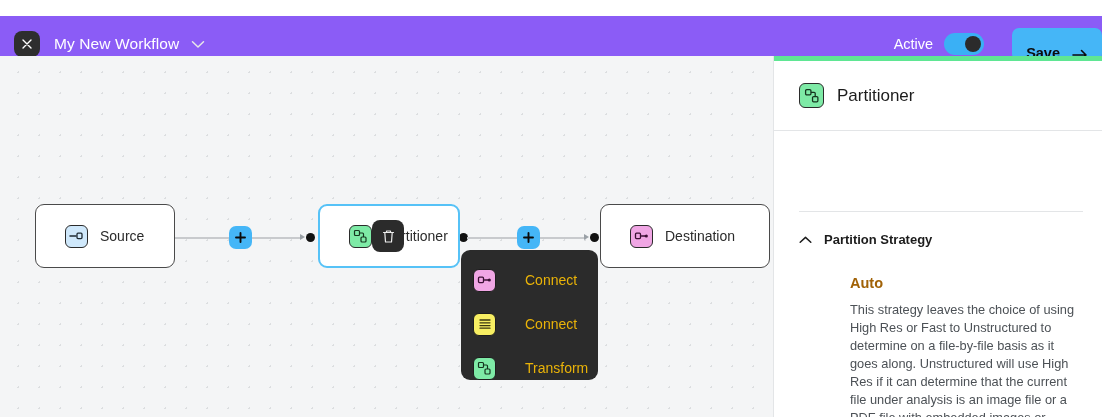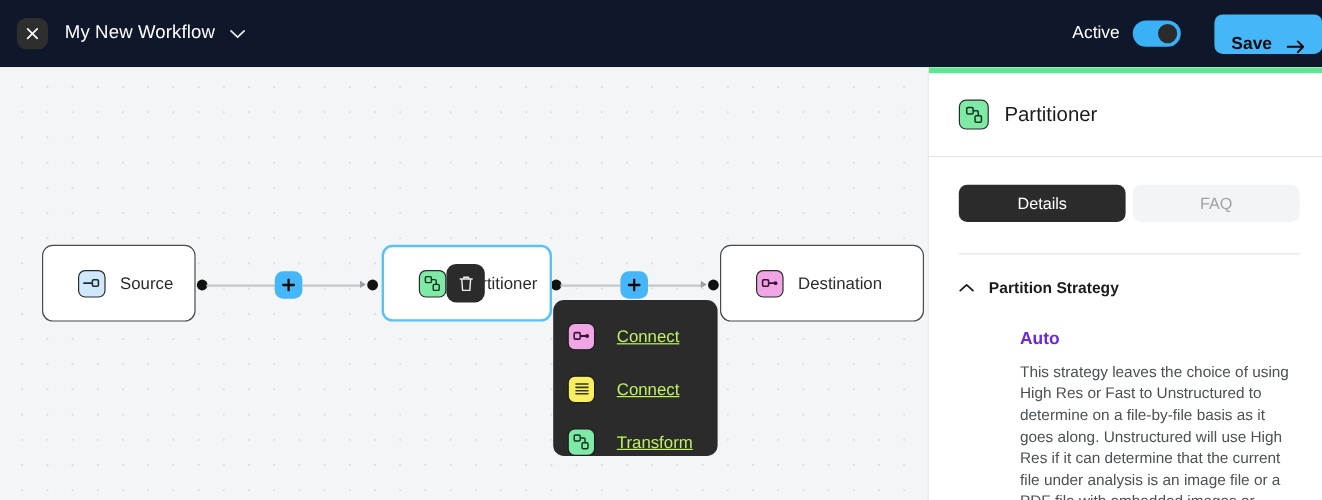--- a/index.html
+++ b/index.html
@@ -6,23 +6,23 @@
   html, body {
     width: 1102px; height: 417px;
     overflow: hidden;
     font-family: "Liberation Sans", sans-serif;
     background: #ffffff;
   }
   #app { position: relative; width: 1102px; height: 417px; }
 
   
   .topbar {
-    position: absolute; top: 0; left: 0;
+    position: absolute; top: 16px; left: 0;
     width: 1102px; height: 56px;
-    background: #0f172a;
+    background: #8b5cf6;
     display: flex; align-items: center;
   }
   .close-btn {
     margin-left: 14px;
     width: 26px; height: 26px;
     border-radius: 8px;
     background: #2e2e2e;
     display: flex; align-items: center; justify-content: center;
     cursor: pointer; flex: none;
   }
@@ -95,21 +95,21 @@
     display: flex; align-items: center; justify-content: center;
     flex: none;
   }
   .node-label {
     margin-left: 12px;
     font-size: 14px;
     color: #2b2b2b;
     white-space: nowrap;
   }
 
-  #node-source      { left: 35px;  top: 148px; width: 128px; height: 64px; }
+  #node-source      { left: 35px;  top: 148px; width: 140px; height: 64px; }
   #node-partitioner { left: 318px; top: 148px; width: 142px; height: 64px; }
   #node-destination { left: 600px; top: 148px; width: 170px; height: 64px; }
 
   .port {
     position: absolute;
     width: 9px; height: 9px;
     border-radius: 50%;
     background: #111111;
     cursor: pointer;
   }
@@ -160,24 +160,23 @@
     cursor: pointer;
   }
   .menu-icon {
     width: 23px; height: 23px;
     border-radius: 6px;
     border: 1.3px solid #1d1d1d;
     display: flex; align-items: center; justify-content: center;
     flex: none;
   }
   .menu-label {
-    margin-left: 18px;
-    color: #bef264;
+    margin-left: 29px;
+    color: #eab308;
     font-size: 14px;
-    text-decoration: underline;
   }
 
   
   .panel {
     position: absolute; top: 56px; left: 773px;
     width: 329px; height: 361px;
     background: #ffffff;
     border-left: 1px solid #e3e5e7;
     overflow: hidden;
   }
@@ -226,21 +225,21 @@
   .section-head {
     position: absolute; top: 176px; left: 25px;
     display: flex; align-items: center;
     cursor: pointer;
   }
   .section-chev { display: flex; margin-right: 12px; }
   .section-title { font-size: 13px; font-weight: 700; color: #1c1c1c; }
 
   .strategy-name {
     position: absolute; top: 219px; left: 76px;
-    font-size: 14.5px; font-weight: 700; color: #6d28d9;
+    font-size: 14.5px; font-weight: 700; color: #a16207;
   }
   .strategy-desc {
     position: absolute; top: 245px; left: 76px;
     width: 235px;
     font-size: 12.8px;
     line-height: 18px;
     color: #4c5156;
   }
 </style>
 </head>
@@ -379,28 +378,20 @@
       <div class="panel-head-icon" style="background:#7eeaa6;">
         <svg width="16" height="16" viewBox="0 0 15 15">
           <rect x="1.5" y="1.5" width="5" height="5" rx="1" fill="none" stroke="#16351f" stroke-width="1.2"></rect>
           <rect x="8" y="8" width="5" height="5" rx="1" fill="none" stroke="#16351f" stroke-width="1.2"></rect>
           <path d="M6.5 4 H9.5 Q10.5 4 10.5 5 V8" stroke="#16351f" stroke-width="1.2" fill="none"></path>
         </svg>
       </div>
       <div class="panel-title">Partitioner</div>
     </div>
 
-    <div class="tabs">
-      <div class="tab active">
-        <span>Details</span>
-      </div>
-      <div class="tab inactive">
-        <span>FAQ</span>
-      </div>
-    </div>
 
     <div class="divider"></div>
 
     <div class="section-head">
       <span class="section-chev">
         <svg width="13" height="8" viewBox="0 0 13 8">
           <path d="M1.2 6.2 L6.5 1.4 L11.8 6.2" stroke="#1c1c1c" stroke-width="1.5" fill="none" stroke-linecap="round" stroke-linejoin="round"></path>
         </svg>
       </span>
       <span class="section-title">Partition Strategy</span>

